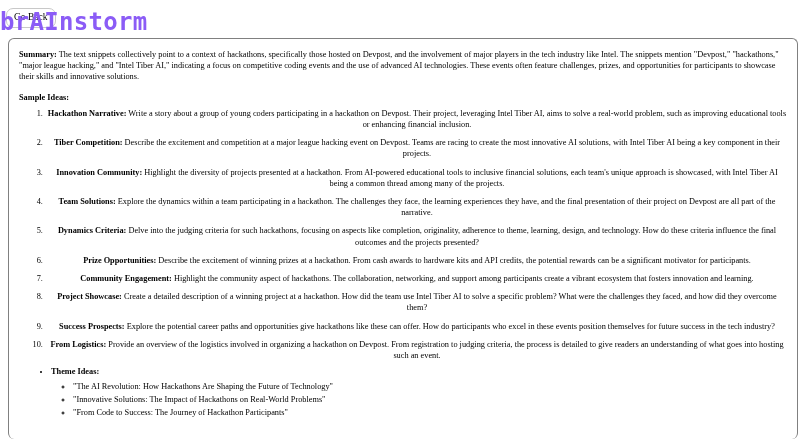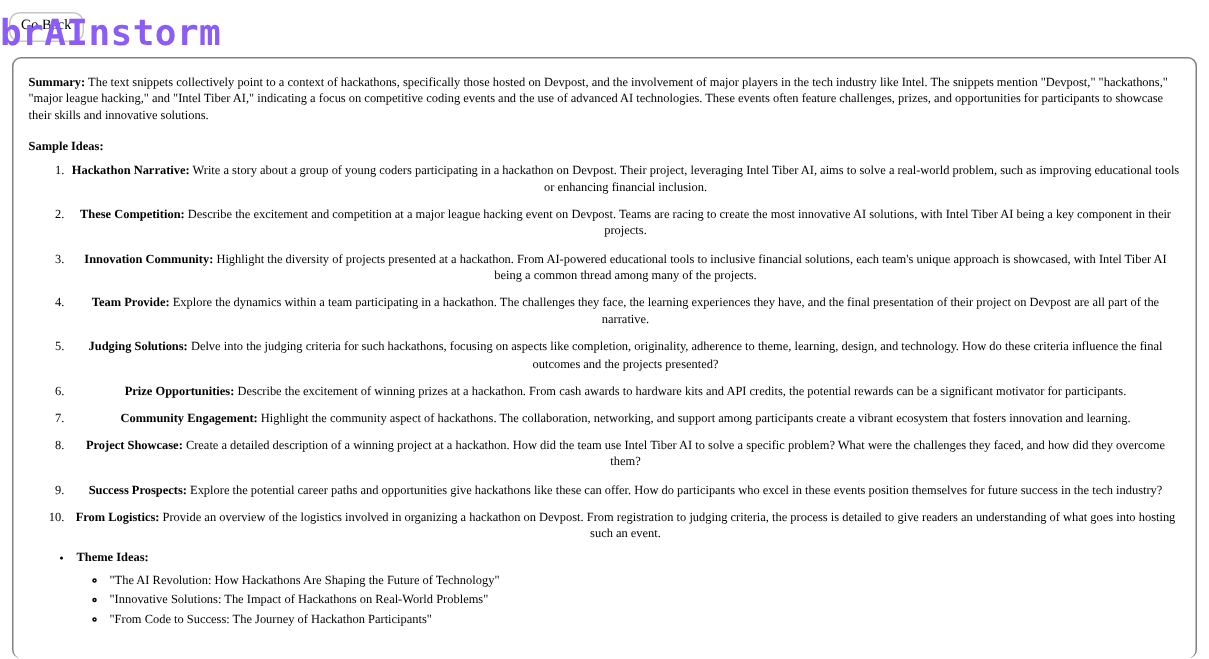--- a/index.html
+++ b/index.html
@@ -145,30 +145,30 @@
       <b>Summary:</b><span> The text snippets collectively point to a context of hackathons, specifically those hosted on Devpost, and the involvement of major players in the tech industry like Intel. The snippets mention "Devpost," "hackathons," "major league hacking," and "Intel Tiber AI," indicating a focus on competitive coding events and the use of advanced AI technologies. These events often feature challenges, prizes, and opportunities for participants to showcase their skills and innovative solutions.</span>
     </p>
 
     <div class="section-heading">Sample Ideas:</div>
 
     <ol class="ideas">
       <li>
         <b>Hackathon Narrative:</b><span> Write a story about a group of young coders participating in a hackathon on Devpost. Their project, leveraging Intel Tiber AI, aims to solve a real-world problem, such as improving educational tools or enhancing financial inclusion.</span>
       </li>
       <li>
-        <b>These Competition:</b><span> Describe the excitement and competition at a major league hacking event on Devpost. Teams are racing to create the most innovative AI solutions, with Intel Tiber AI being a key component in their projects.</span>
+        <b>Tiber Competition:</b><span> Describe the excitement and competition at a major league hacking event on Devpost. Teams are racing to create the most innovative AI solutions, with Intel Tiber AI being a key component in their projects.</span>
       </li>
       <li>
         <b>Innovation Community:</b><span> Highlight the diversity of projects presented at a hackathon. From AI-powered educational tools to inclusive financial solutions, each team's unique approach is showcased, with Intel Tiber AI being a common thread among many of the projects.</span>
       </li>
       <li>
-        <b>Team Provide:</b><span> Explore the dynamics within a team participating in a hackathon. The challenges they face, the learning experiences they have, and the final presentation of their project on Devpost are all part of the narrative.</span>
+        <b>Team Solutions:</b><span> Explore the dynamics within a team participating in a hackathon. The challenges they face, the learning experiences they have, and the final presentation of their project on Devpost are all part of the narrative.</span>
       </li>
       <li>
-        <b>Judging Solutions:</b><span> Delve into the judging criteria for such hackathons, focusing on aspects like completion, originality, adherence to theme, learning, design, and technology. How do these criteria influence the final outcomes and the projects presented?</span>
+        <b>Dynamics Criteria:</b><span> Delve into the judging criteria for such hackathons, focusing on aspects like completion, originality, adherence to theme, learning, design, and technology. How do these criteria influence the final outcomes and the projects presented?</span>
       </li>
       <li>
         <b>Prize Opportunities:</b><span> Describe the excitement of winning prizes at a hackathon. From cash awards to hardware kits and API credits, the potential rewards can be a significant motivator for participants.</span>
       </li>
       <li>
         <b>Community Engagement:</b><span> Highlight the community aspect of hackathons. The collaboration, networking, and support among participants create a vibrant ecosystem that fosters innovation and learning.</span>
       </li>
       <li>
         <b>Project Showcase:</b><span> Create a detailed description of a winning project at a hackathon. How did the team use Intel Tiber AI to solve a specific problem? What were the challenges they faced, and how did they overcome them?</span>
       </li>

